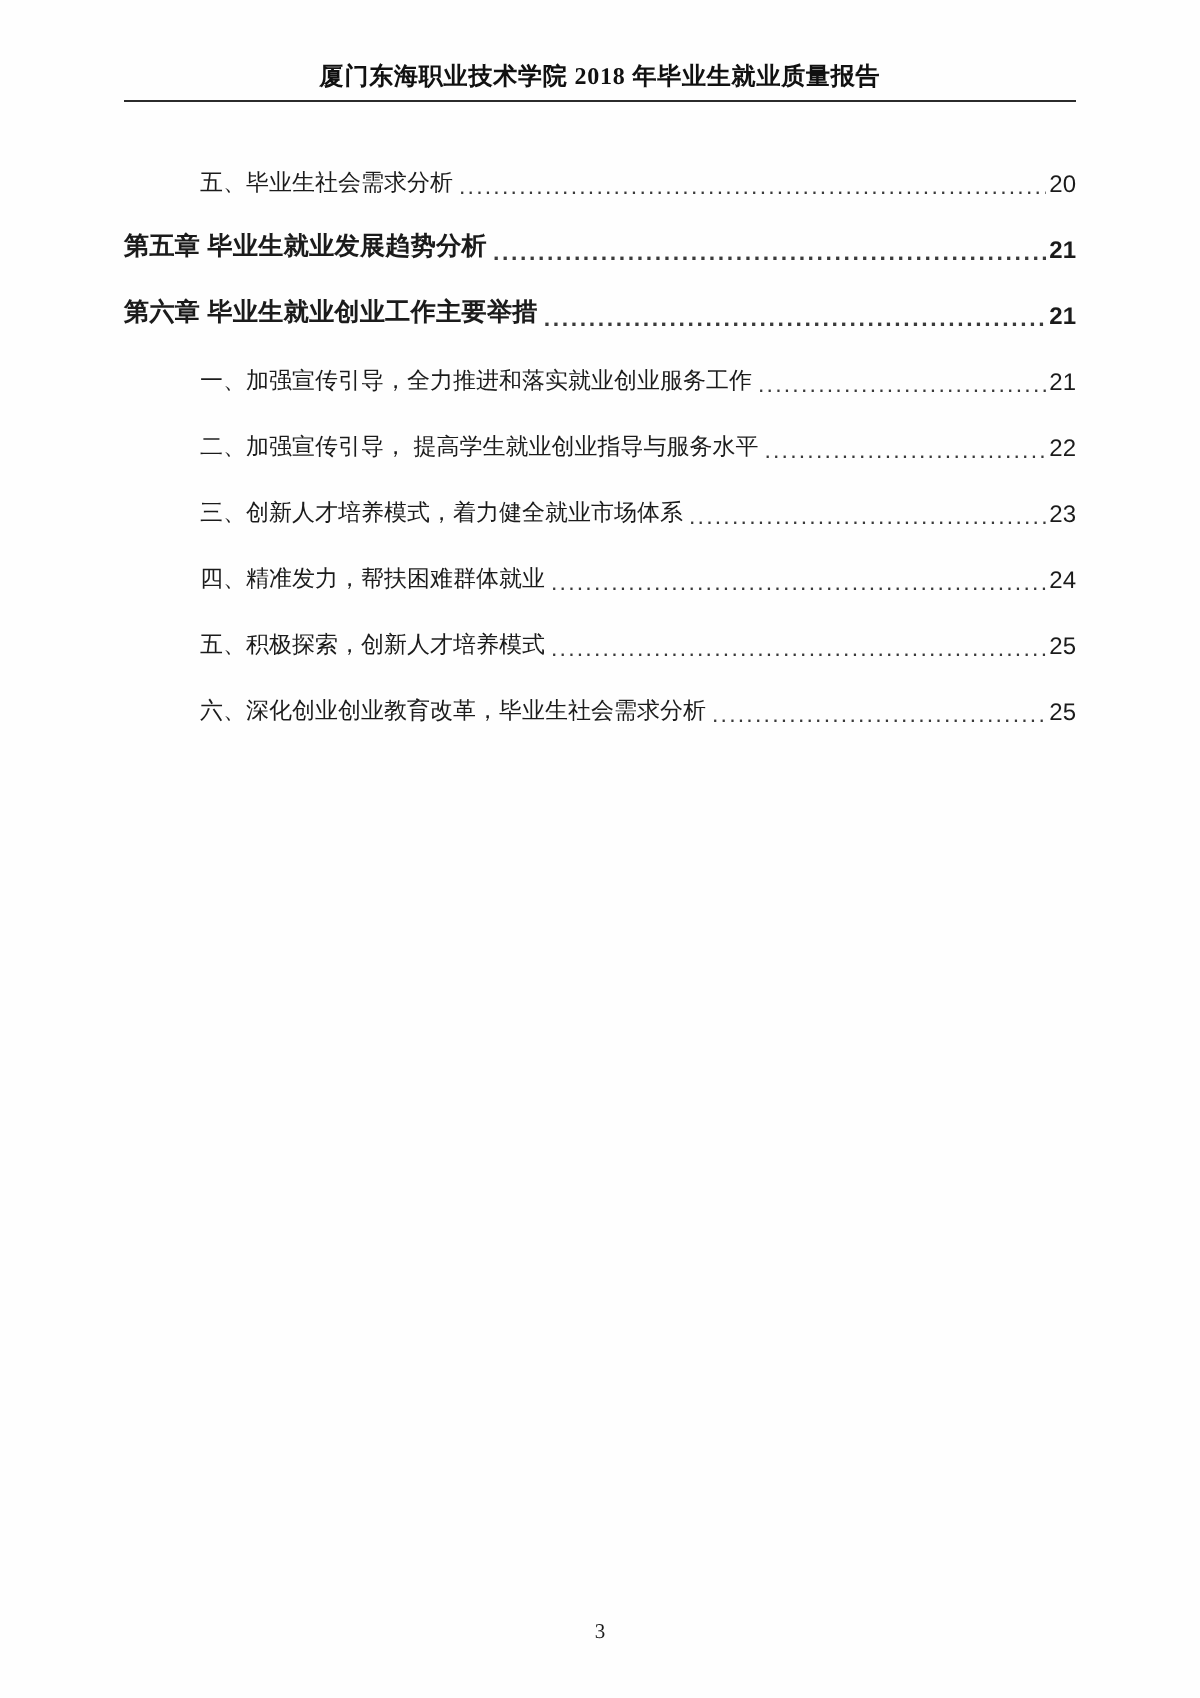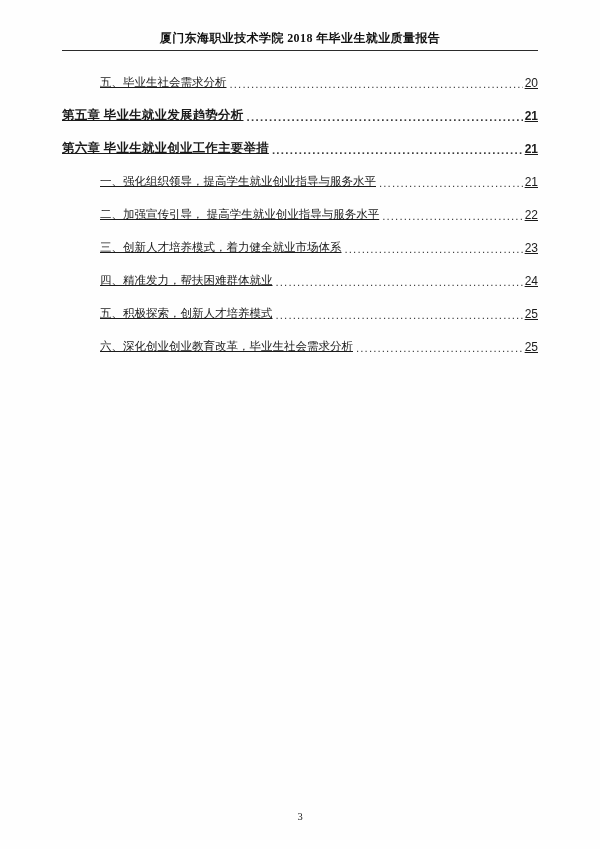--- a/index.html
+++ b/index.html
@@ -45,27 +45,26 @@
   }
   
   .toc {
     position: absolute;
     left: 62px;
     top: 66px;
     width: 476px;
   }
   .toc-row {
     display: flex;
-    align-items: center;
+    align-items: flex-end;
     font-size: 11.5px;
     color: #1b1b1b;
     margin: 0;
     padding: 0;
     height: 33px;
-    text-decoration: underline;
   }
   .toc-row .label {
     white-space: nowrap;
     font-family: "Liberation Sans", sans-serif;
   }
   .toc-row .leader {
     flex: 1 1 auto;
     position: relative;
     overflow: hidden;
     height: 12px;
@@ -142,21 +141,21 @@
         <span class="label">第五章  毕业生就业发展趋势分析</span>
         <span class="leader"></span>
         <span class="pageno">21</span>
       </div>
       <div class="toc-row lvl-chapter indent-1">
         <span class="label">第六章  毕业生就业创业工作主要举措</span>
         <span class="leader"></span>
         <span class="pageno">21</span>
       </div>
       <div class="toc-row lvl-section indent-2">
-        <span class="label">一、强化组织领导，提高学生就业创业指导与服务水平</span>
+        <span class="label">一、加强宣传引导，全力推进和落实就业创业服务工作</span>
         <span class="leader"></span>
         <span class="pageno">21</span>
       </div>
       <div class="toc-row lvl-section indent-2">
         <span class="label">二、加强宣传引导，  提高学生就业创业指导与服务水平</span>
         <span class="leader"></span>
         <span class="pageno">22</span>
       </div>
       <div class="toc-row lvl-section indent-2">
         <span class="label">三、创新人才培养模式，着力健全就业市场体系</span>

